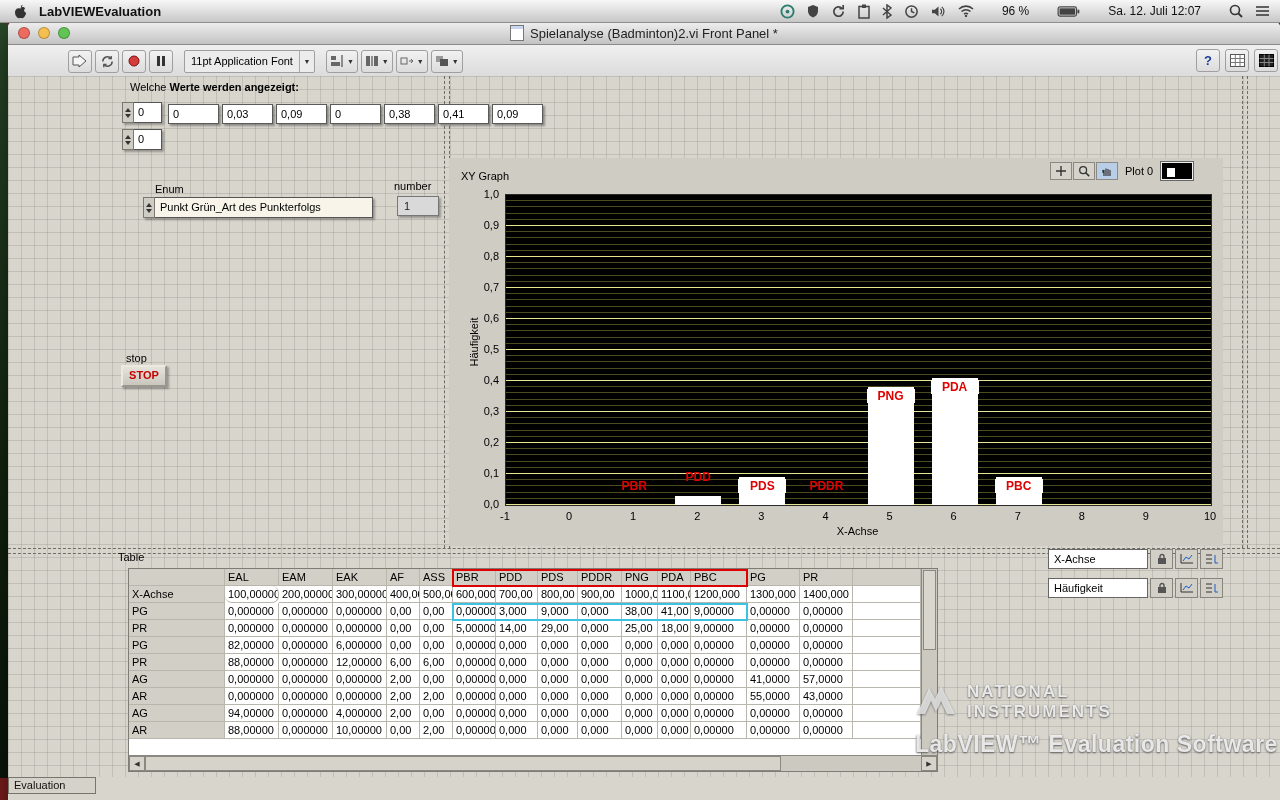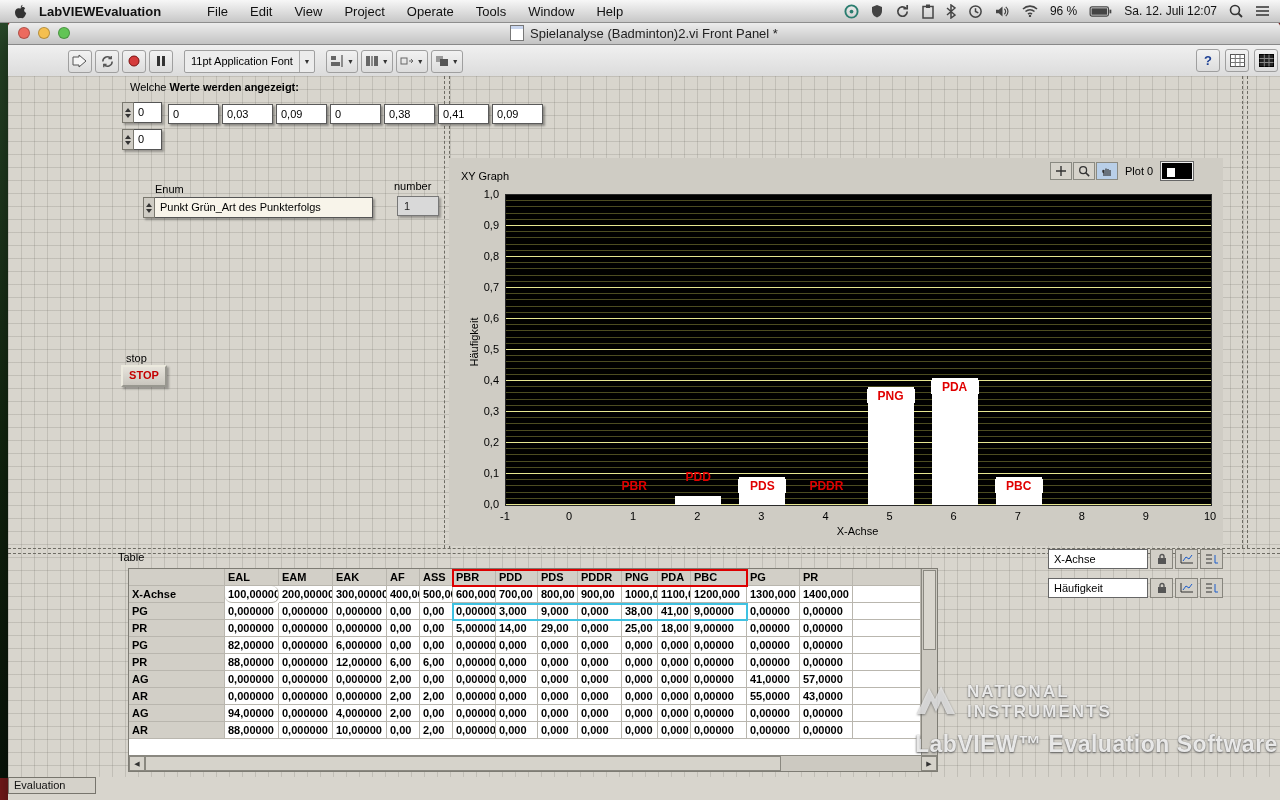--- a/index.html
+++ b/index.html
@@ -6,21 +6,21 @@
   .screen{position:relative;width:1280px;height:800px;background:#7f1d1d;overflow:hidden;
           font-family:"Liberation Sans",sans-serif;-webkit-font-smoothing:antialiased;}
   
   .menubar{position:absolute;left:0;top:0;width:1280px;height:22px;z-index:40;
            background:linear-gradient(#f7f7f7,#c7c7c7);border-bottom:1px solid #8e8e8e;
            display:flex;align-items:center;font-size:13px;color:#111;}
   .apple{margin-left:14px;display:flex;align-items:center;}
   .app-name{font-weight:bold;margin:0 46px 0 12px;}
   .menu-items{display:flex;}
   .menu-item{margin-right:22px;cursor:default;}
-  .status{margin-left:auto;display:flex;align-items:center;gap:12px;padding-right:10px;font-size:12px;}
+  .status{margin-left:auto;display:flex;align-items:center;gap:28px;padding-right:10px;font-size:12px;}
   .sicons{display:flex;align-items:center;gap:12px;}
   .sicon,.status-icon{display:flex;align-items:center;}
   
   .desktop-sliver{position:absolute;left:0;top:22px;width:8px;height:756px;
                   background:linear-gradient(#2a4a2a,#12260f 60%,#0a160a);}
   
   .window{position:absolute;left:8px;top:22px;width:1272px;height:788px;background:#d8d5cd;
           border-radius:5px 5px 0 0;box-shadow:0 12px 30px rgba(0,0,0,.55);z-index:10;}
   .titlebar{height:22px;background:linear-gradient(#efefef,#c3c3c3);border-bottom:1px solid #888;
             border-radius:5px 5px 0 0;position:relative;display:flex;align-items:center;
@@ -95,21 +95,21 @@
   .legend-swatch::after{content:'';position:absolute;left:5px;bottom:2px;width:8px;height:9px;background:#fff;}
   
   .scale-row{position:absolute;display:flex;gap:2px;align-items:center;}
   .scale-input{width:100px;height:20px;background:#fff;border:1px solid #666;box-sizing:border-box;
                font-size:11px;padding:3px 0 0 5px;}
   .scale-btn{width:23px;height:20px;background:#d2cfc7;border:1px solid #87857d;box-sizing:border-box;
              display:flex;align-items:center;justify-content:center;}
   
   .table-widget{position:absolute;left:120px;top:492px;width:810px;height:204px;background:#d0cdc5;
                 border:1px solid #7e7c74;box-sizing:border-box;}
-  .t-grid{position:absolute;left:0;top:0;width:792px;height:186px;background:#fff;overflow:hidden;font-weight:bold;}
+  .t-grid{position:absolute;left:0;top:0;width:792px;height:186px;background:#fff;overflow:hidden;}
   .t-row{display:flex;height:17px;}
   .t-cell,.t-hcell,.t-lcell{box-sizing:border-box;font-size:11px;line-height:13px;padding:2px 1px 0 3px;
         white-space:nowrap;overflow:hidden;border-right:1px solid #b9b6ae;border-bottom:1px solid #b9b6ae;flex:none;}
   .t-hcell,.t-lcell{background:#d2cfc7;}
   .t-cell{background:#fff;}
   .t-fill{flex:1 1 auto;}
   .overlay{position:absolute;box-sizing:border-box;pointer-events:none;}
   .ov-red{border:2px solid #dd0000;}
   .ov-sel{border:2px solid #3fc2e2;}
   .vscroll{position:absolute;left:792px;top:0;width:16px;height:186px;background:#ccc9c1;border-left:1px solid #8a8880;box-sizing:border-box;}
@@ -136,30 +136,20 @@
 
   <div class="desktop-sliver"></div>
 
   <div class="menubar">
     <span class="apple">
       <svg width="13" height="15" viewBox="0 0 13 15">
           <path d="M6.5 3.9 C8 2.5 10 2.9 11.2 4.3 C10 5.1 9.8 6.8 10.8 8.1 C11.2 8.6 11.7 8.9 12.2 9 C11.7 10.9 10.5 13.2 9 14 C8.2 14.4 7.4 14 6.5 14 C5.6 14 4.8 14.4 4 14 C2 13 .5 9.7 1.2 7 C1.7 5.1 3.5 3.8 5.2 4.3 C5.7 4.4 6.1 4.6 6.5 4.8 Z M6.8 3.6 C6.7 2.6 7.3 1.4 8.4 .8 C8.6 1.9 8 3.1 6.8 3.6 Z" fill="#333"></path>
         </svg>
     </span>
     <span class="app-name">LabVIEWEvaluation</span>
-    <span class="menu-items">
-        <span class="menu-item">File</span>
-        <span class="menu-item">Edit</span>
-        <span class="menu-item">View</span>
-        <span class="menu-item">Project</span>
-        <span class="menu-item">Operate</span>
-        <span class="menu-item">Tools</span>
-        <span class="menu-item">Window</span>
-        <span class="menu-item">Help</span>
-      </span>
     <span class="status">
       <span class="sicons">
           <span class="status-icon">
             <svg width="15" height="15" viewBox="0 0 16 16">
               <circle cx="8" cy="8" r="6.5" fill="none" stroke="#2a7d6f" stroke-width="2"></circle>
               <circle cx="8" cy="8" r="2" fill="#2a7d6f"></circle>
             </svg>
           </span>
           <span class="status-icon">
             <svg width="12" height="14" viewBox="0 0 12 14">

